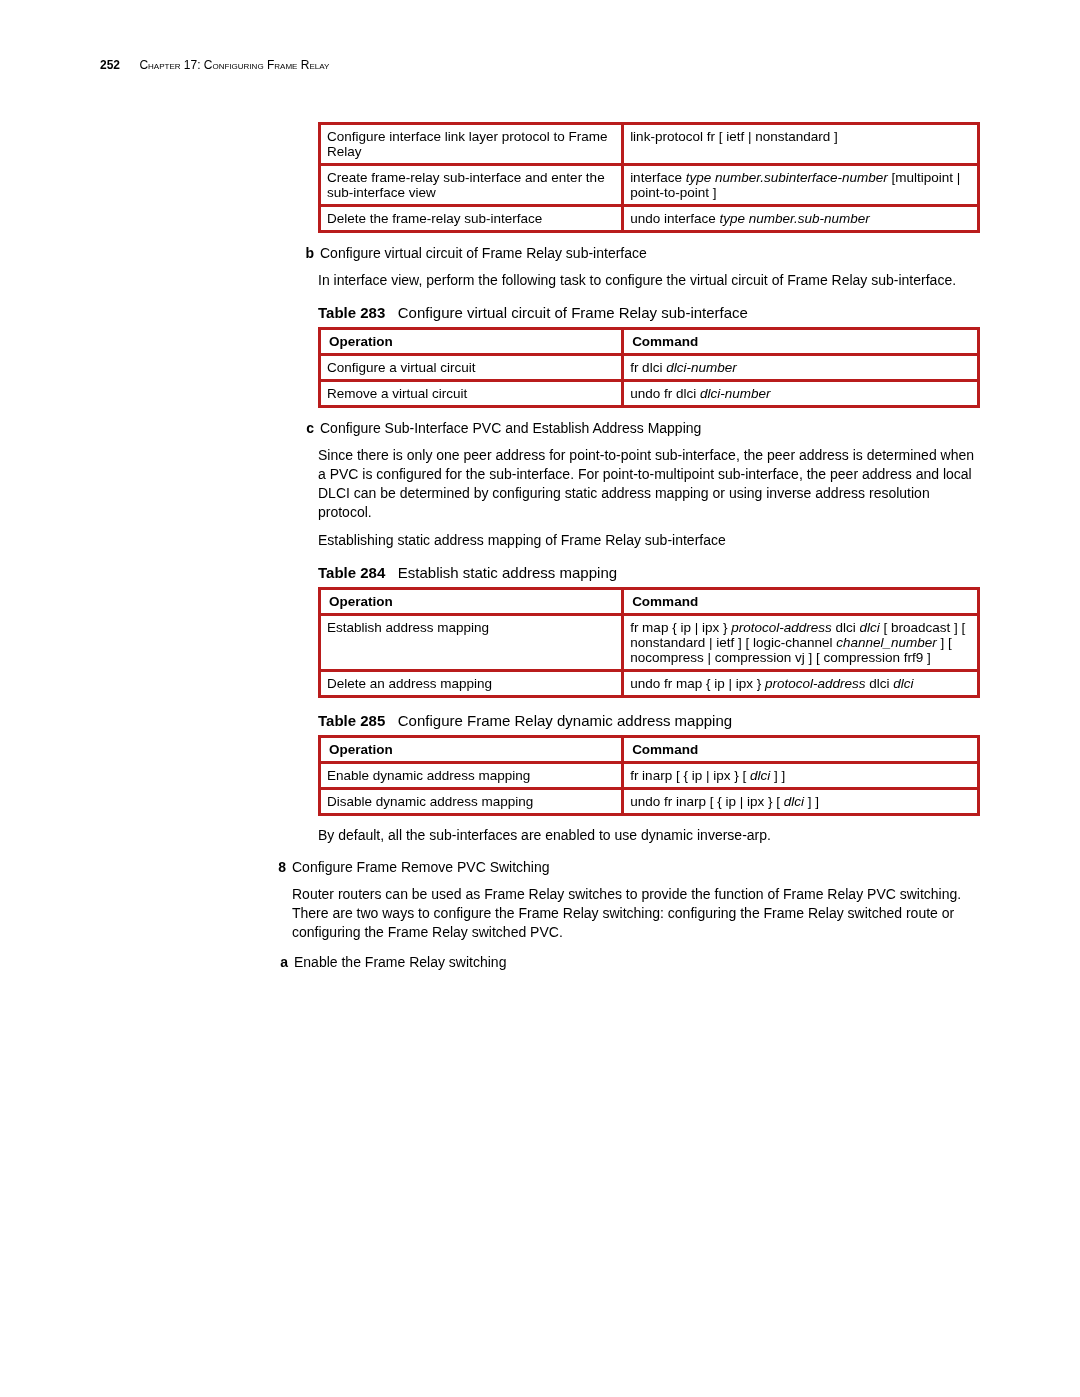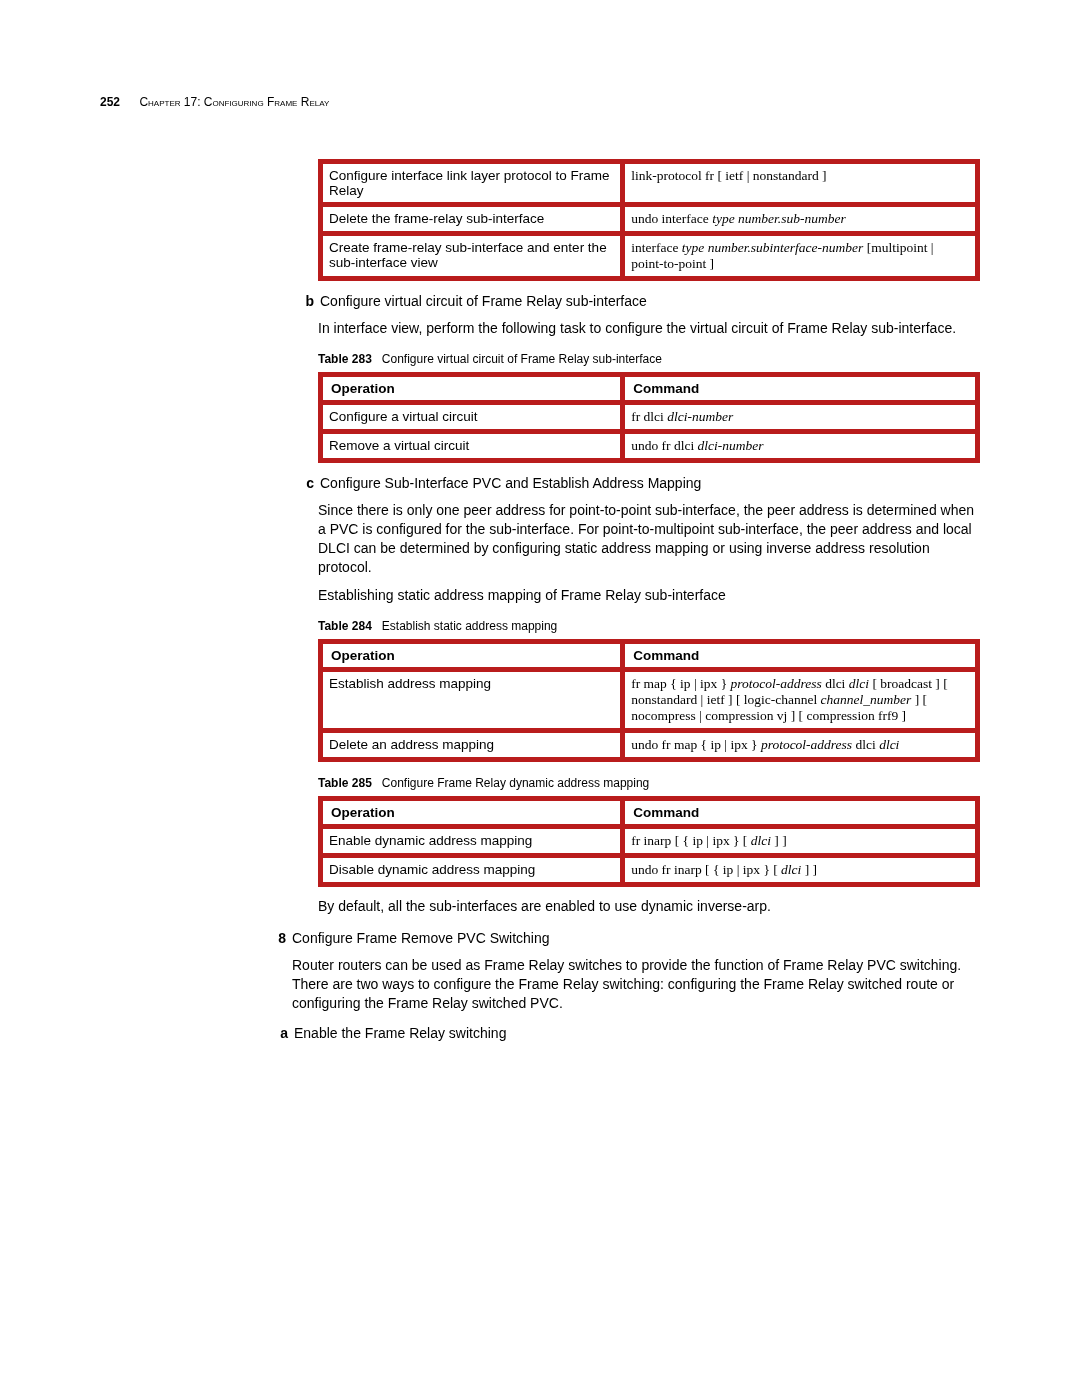--- a/index.html
+++ b/index.html
@@ -7,21 +7,20 @@
     padding: 0;
     background: #fff;
     font-family: Arial, Helvetica, sans-serif;
     font-size: 14px;
     color: #000;
     width: 1080px;
   }
   .page {
     padding: 58px 100px 80px 100px;
     box-sizing: border-box;
-    margin-top: 37px;
   }
   .header-line {
     font-size: 12px;
     margin-bottom: 50px;
   }
   .header-line .page-num {
     font-weight: bold;
     margin-right: 16px;
   }
   .smallcaps {
@@ -29,32 +28,32 @@
   }
   .content {
     margin-left: 192px;
   }
   table.cmd {
     border-collapse: collapse;
     width: 100%;
     margin-bottom: 10px;
   }
   table.cmd td, table.cmd th {
-    border: 5px solid #b91c1c;
+    border: 3px solid #b91c1c;
     padding: 4px 6px;
     text-align: left;
     vertical-align: top;
     font-size: 13.5px;
   }
   table.cmd th {
     font-weight: bold;
     padding-left: 8px;
   }
   .mono {
-    font-family: Liberation Serif, serif;
+    font-family: Liberation Sans, sans-serif;
     font-size: 13px;
     white-space: normal;
   }
   .mono i, .mono em {
     font-style: italic;
   }
   .list-row {
     display: flex;
     margin-top: 12px;
   }
@@ -67,21 +66,21 @@
   }
   .list-body {
     flex: 1;
   }
   .para {
     margin: 10px 0 10px 26px;
     line-height: 1.35;
   }
   .table-caption {
     margin: 14px 0 6px 26px;
-    font-size: 12px;
+    font-size: 15px;
   }
   .table-caption b {
     font-weight: bold;
   }
   .tbl-wrap {
     margin-left: 26px;
   }
   .outer-list-row {
     display: flex;
     margin-top: 14px;
@@ -108,31 +107,31 @@
   <div class="content">
 
     <div class="tbl-wrap">
       <table class="cmd">
         <tbody>
             <tr>
           <td style="width:46%">Configure interface link layer protocol to Frame Relay</td>
           <td class="mono">link-protocol fr [ ietf | nonstandard ]</td>
         </tr>
         <tr>
+          <td>Create frame-relay sub-interface and enter the sub-interface view</td>
+          <td class="mono">
+            <span>interface </span><i>type</i><span> </span><i>number.subinterface-number</i><span> [multipoint | point-to-point ]</span>
+          </td>
+        </tr>
+        <tr>
           <td>Delete the frame-relay sub-interface</td>
           <td class="mono">
             <span>undo interface </span><i>type</i><span> </span><i>number.sub-number</i>
           </td>
         </tr>
-        <tr>
-          <td>Create frame-relay sub-interface and enter the sub-interface view</td>
-          <td class="mono">
-            <span>interface </span><i>type</i><span> </span><i>number.subinterface-number</i><span> [multipoint | point-to-point ]</span>
-          </td>
-        </tr>
       </tbody>
         </table>
     </div>
 
     <div class="list-row">
       <div class="list-marker">b</div>
       <div class="list-body">Configure virtual circuit of Frame Relay sub-interface</div>
     </div>
     <div class="para">In interface view, perform the following task to configure the virtual circuit of Frame Relay sub-interface.</div>
     <div class="table-caption">

